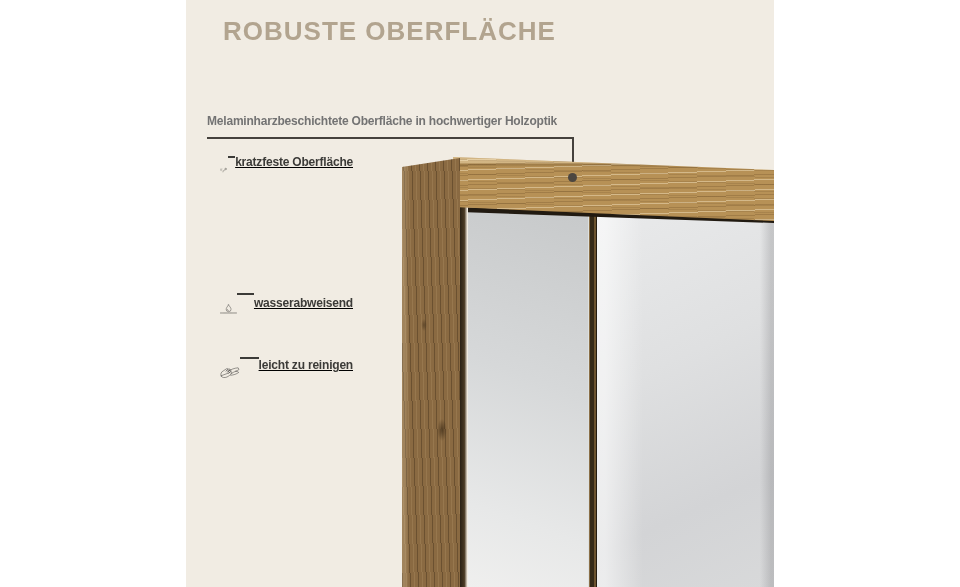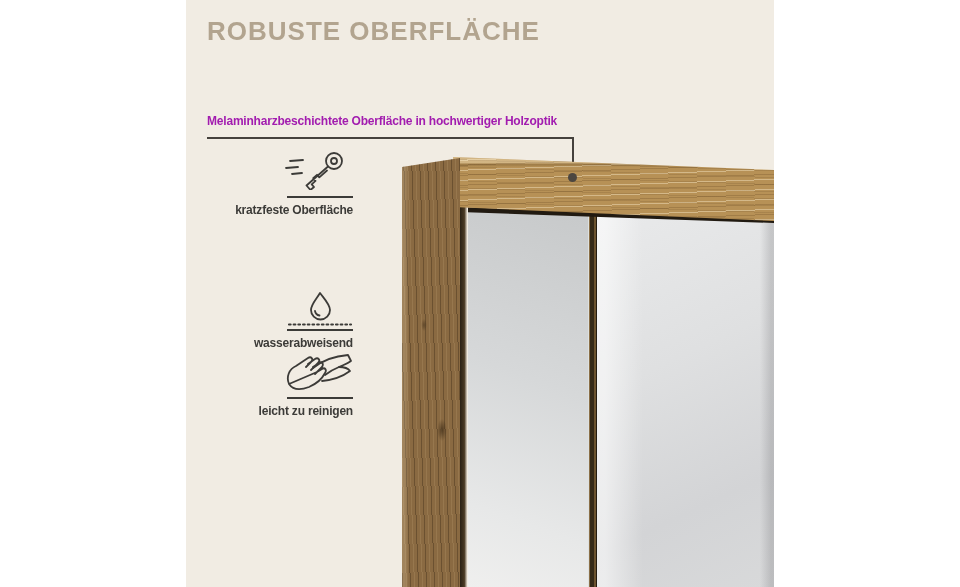--- a/index.html
+++ b/index.html
@@ -6,36 +6,36 @@
   body{
     width:960px;height:587px;overflow:hidden;position:relative;
     background:#ffffff;
     font-family:"Liberation Sans", sans-serif;
   }
   .banner{
     position:absolute;left:186px;top:0;width:588px;height:587px;
     background:#f1ece3;overflow:hidden;
   }
   .title{
-    position:absolute;left:21px;top:16px;
+    position:absolute;left:37px;top:16px;
     font-size:26px;font-weight:bold;letter-spacing:1px;
     color:#b2a48f;white-space:nowrap;
   }
   .annotation{
     position:absolute;left:21px;top:114px;
     font-size:12px;font-weight:bold;letter-spacing:-0.2px;
-    color:#a21caf;white-space:nowrap;
+    color:#737373;white-space:nowrap;
   }
   .leader-h{position:absolute;left:21px;top:137px;width:367px;height:2px;background:#45413c;}
   .leader-v{position:absolute;left:386px;top:137px;width:2px;height:38px;background:#45413c;}
   .leader-dot{position:absolute;left:382px;top:173px;width:9px;height:9px;border-radius:50%;background:#4c4640;z-index:6;}
 
   .feature{
     position:absolute;left:34px;width:133px;
-    display:flex;flex-direction:column;align-items:flex-end;
+    display:flex;flex-direction:row;align-items:flex-start;text-decoration:underline;
   }
   .f1{top:150px}.f2{top:219px}.f3{top:291px}.f4{top:353px}
   .feature svg{display:block;stroke:#3c3b38;fill:none;stroke-width:1.8;stroke-linecap:round;stroke-linejoin:round;}
   .underline{width:66px;height:2px;background:#3c3b38;}
   .f1 .underline{margin-top:6px}
   .f2 .underline{margin-top:2px}
   .f3 .underline{margin-top:2px}
   .f4 .underline{margin-top:4px}
   .feature-label{
     margin-top:6px;font-size:12px;font-weight:bold;letter-spacing:-0.2px;

